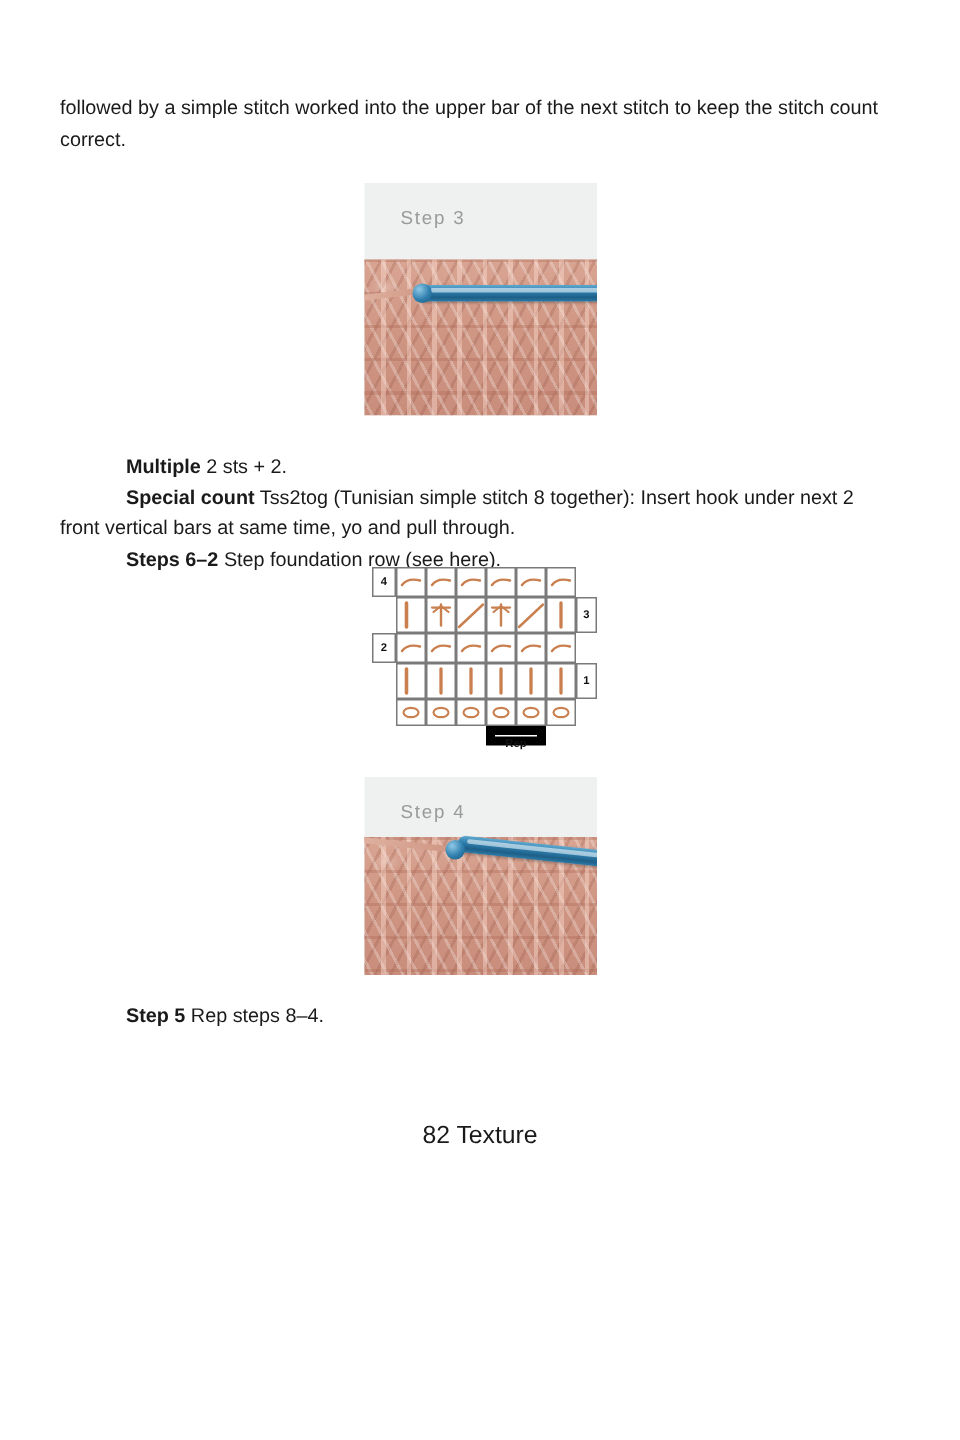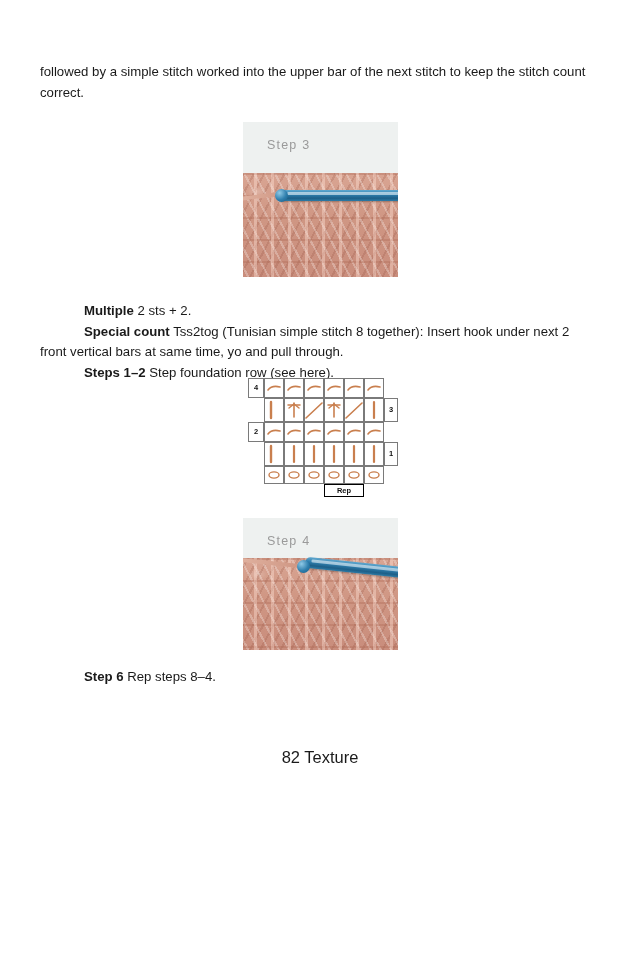--- a/index.html
+++ b/index.html
@@ -137,21 +137,21 @@
   .lbl {
     position: absolute;
     font-size: 7.5px;
     font-weight: bold;
     color: #111;
     text-align: center;
     line-height: 10px;
   }
   .rep-box {
     position: absolute;
-    border: 1px solid #000000;
+    border: 6px solid #000000;
     box-sizing: border-box;
     background: #fff;
     text-align: center;
     font-size: 7.5px;
     font-weight: bold;
     color: #111;
     line-height: 12px;
   }
   svg.sym { display: block; }
 
@@ -191,21 +191,21 @@
   </div>
 
   <div class="textblock" style="top:301px;">
     <p>
       <span class="lead">Multiple</span><span> 2 sts + 2.</span>
     </p>
     <p>
       <span class="lead">Special count</span><span> Tss2tog (Tunisian simple stitch 8 together): Insert hook under next 2 front vertical bars at same time, yo and pull through.</span>
     </p>
     <p>
-      <span class="lead">Steps 1–2</span><span> Step foundation row (see here).</span>
+      <span class="lead">Steps 6–2</span><span> Step foundation row (see here).</span>
     </p>
   </div>
 
   <div class="chart" style="left:243px; top:378px; width:155px; height:115px;">
 
     <div class="cell" style="left:5px; top:0px; width:16px; height:20px;"></div>
     <div class="lbl" style="left:5px; top:5px; width:16px;">4</div>
     <div class="cell" style="left:21px;  top:0px; width:20px; height:20px;">
       <svg class="sym" width="18" height="18" viewBox="0 0 18 18">
         <path d="M3 11 C6 7, 11 7, 15 8" stroke="#c97f4e" stroke-width="1.6" fill="none" stroke-linecap="round"></path>
@@ -387,19 +387,19 @@
       <div class="hook" style="left:62px; top:44px; width:100px; transform:rotate(6deg);">
         <div class="shine"></div>
       </div>
       <div class="hook-tip" style="left:54px; top:42px;"></div>
     </div>
     <div class="step-label">Step 4</div>
   </div>
 
   <div class="textblock justify" style="top:667px;">
     <p>
-      <span class="lead">Step 6</span><span> Rep steps 8–4.</span>
+      <span class="lead">Step 5</span><span> Rep steps 8–4.</span>
     </p>
   </div>
 
   <div class="footer" style="top:748px;">82 Texture</div>
 
 </div>
 
 </body></html>

